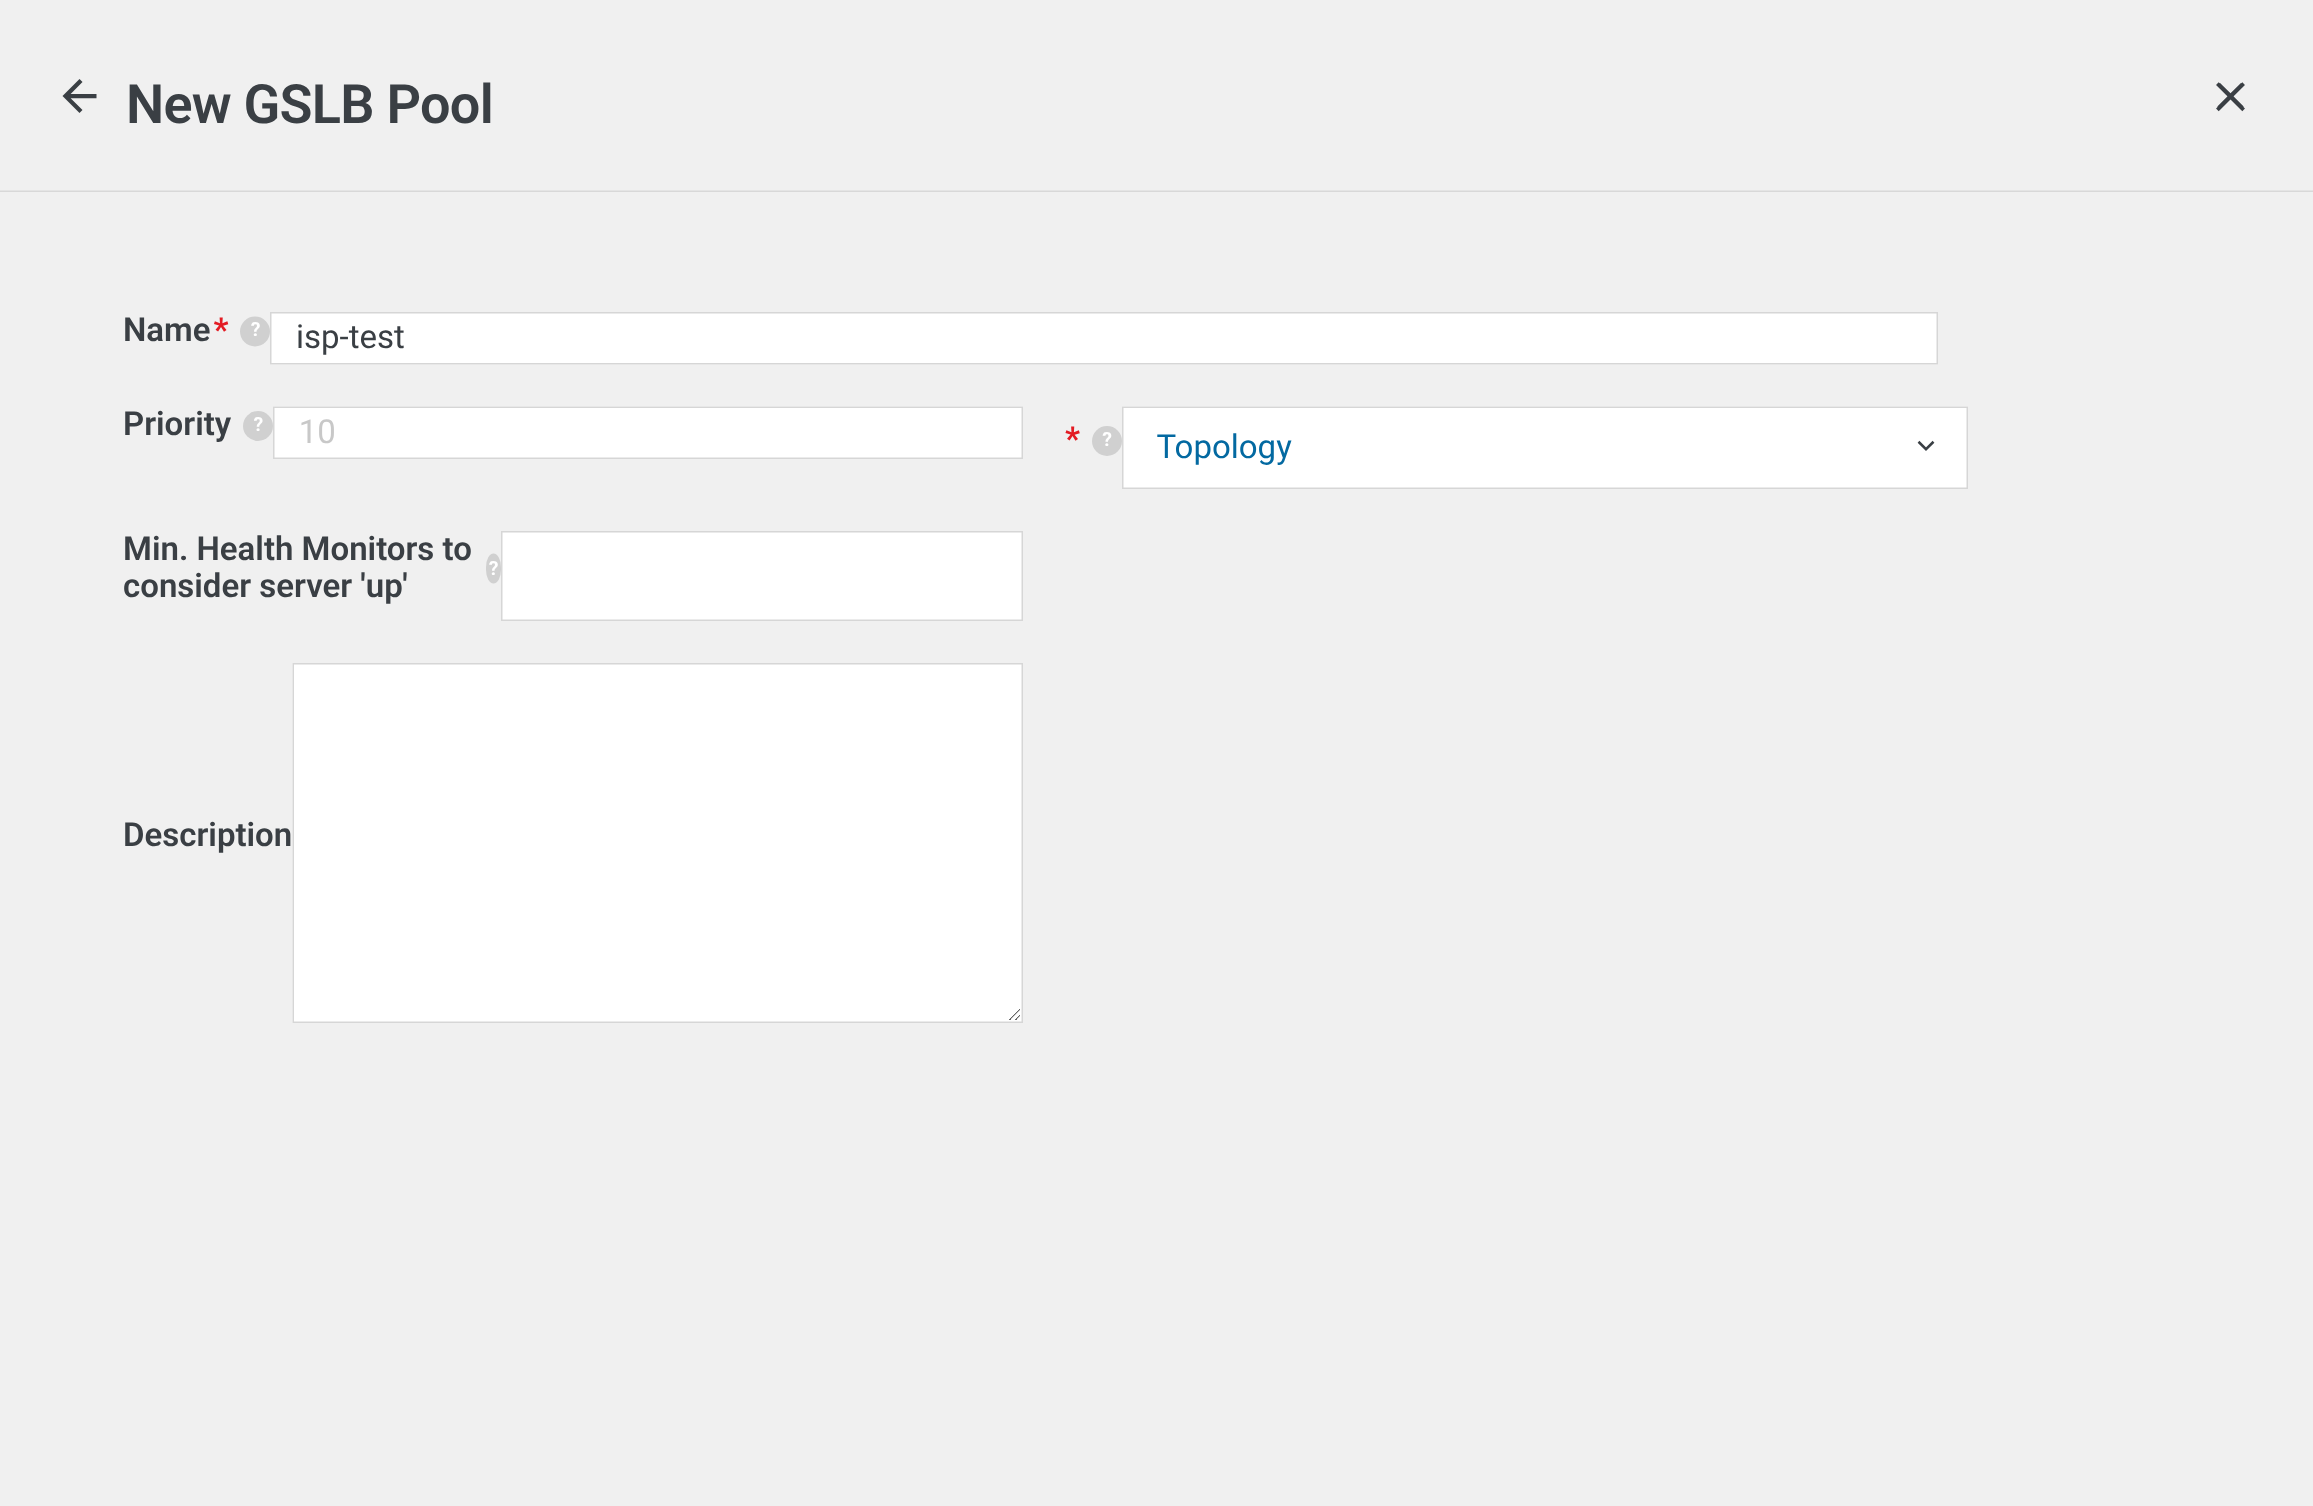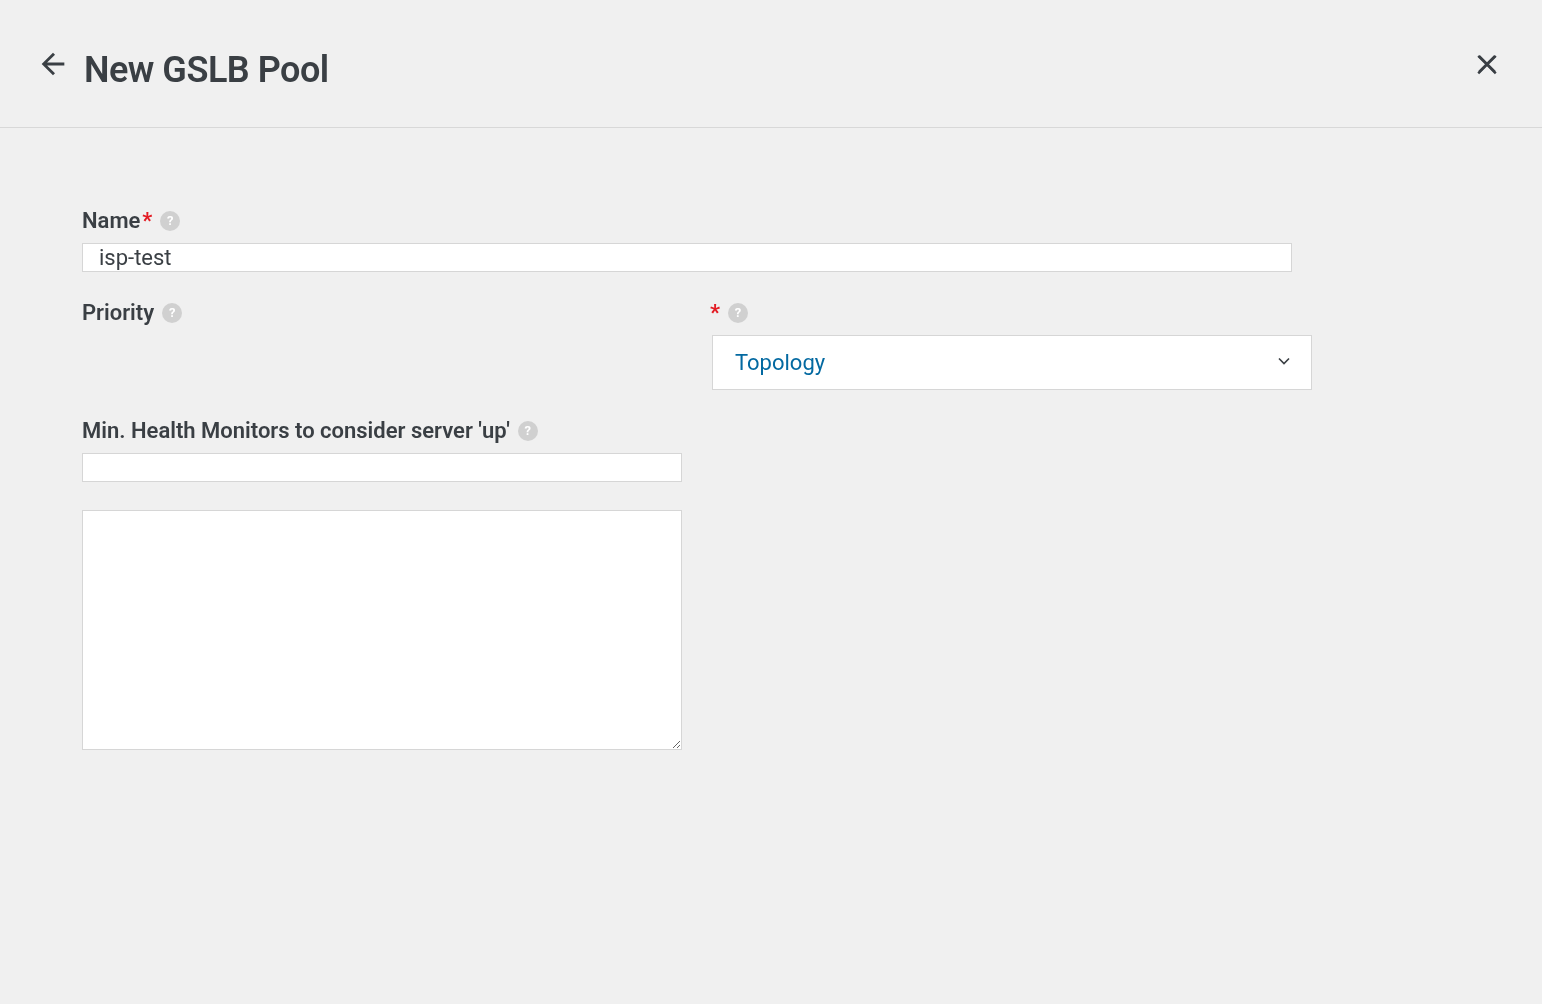--- a/index.html
+++ b/index.html
@@ -57,21 +57,21 @@
       padding: 80px 82px 40px 82px;
     }
     .row {
       display: flex;
       gap: 30px;
       margin-bottom: 28px;
       align-items: flex-start;
     }
     .field {
       display: flex;
-      flex-direction: column;
+      flex-direction: row;
     }
     .field-full {
       width: 1210px;
     }
     .field-half {
       width: 600px;
     }
     .label {
       font-size: 22px;
       font-weight: 600;
@@ -181,20 +181,21 @@
       <input type="text" value="isp-test" style="">
     </div>
   </div>
 
   <div class="row">
     <div class="field field-half">
       <div class="label">
         <span>Priority</span>
         <span class="help-icon">?</span>
       </div>
+      <input type="text" placeholder="10" style="">
     </div>
     <div class="field field-half">
       <div class="label">
           <span class="required">*</span>
         <span class="help-icon">?</span>
       </div>
       <div class="select-wrap">
         <div class="select-display">
           <span>Topology</span>
         </div>
@@ -212,17 +213,20 @@
       <div class="label">
         <span>Min. Health Monitors to consider server 'up'</span>
         <span class="help-icon">?</span>
       </div>
       <input type="text" value="" style="">
     </div>
   </div>
 
   <div class="row">
     <div class="field field-half">
+      <div class="label">
+        <span>Description</span>
+      </div>
       <textarea style=""></textarea>
     </div>
   </div>
 
 </div>
 
 </body></html>

